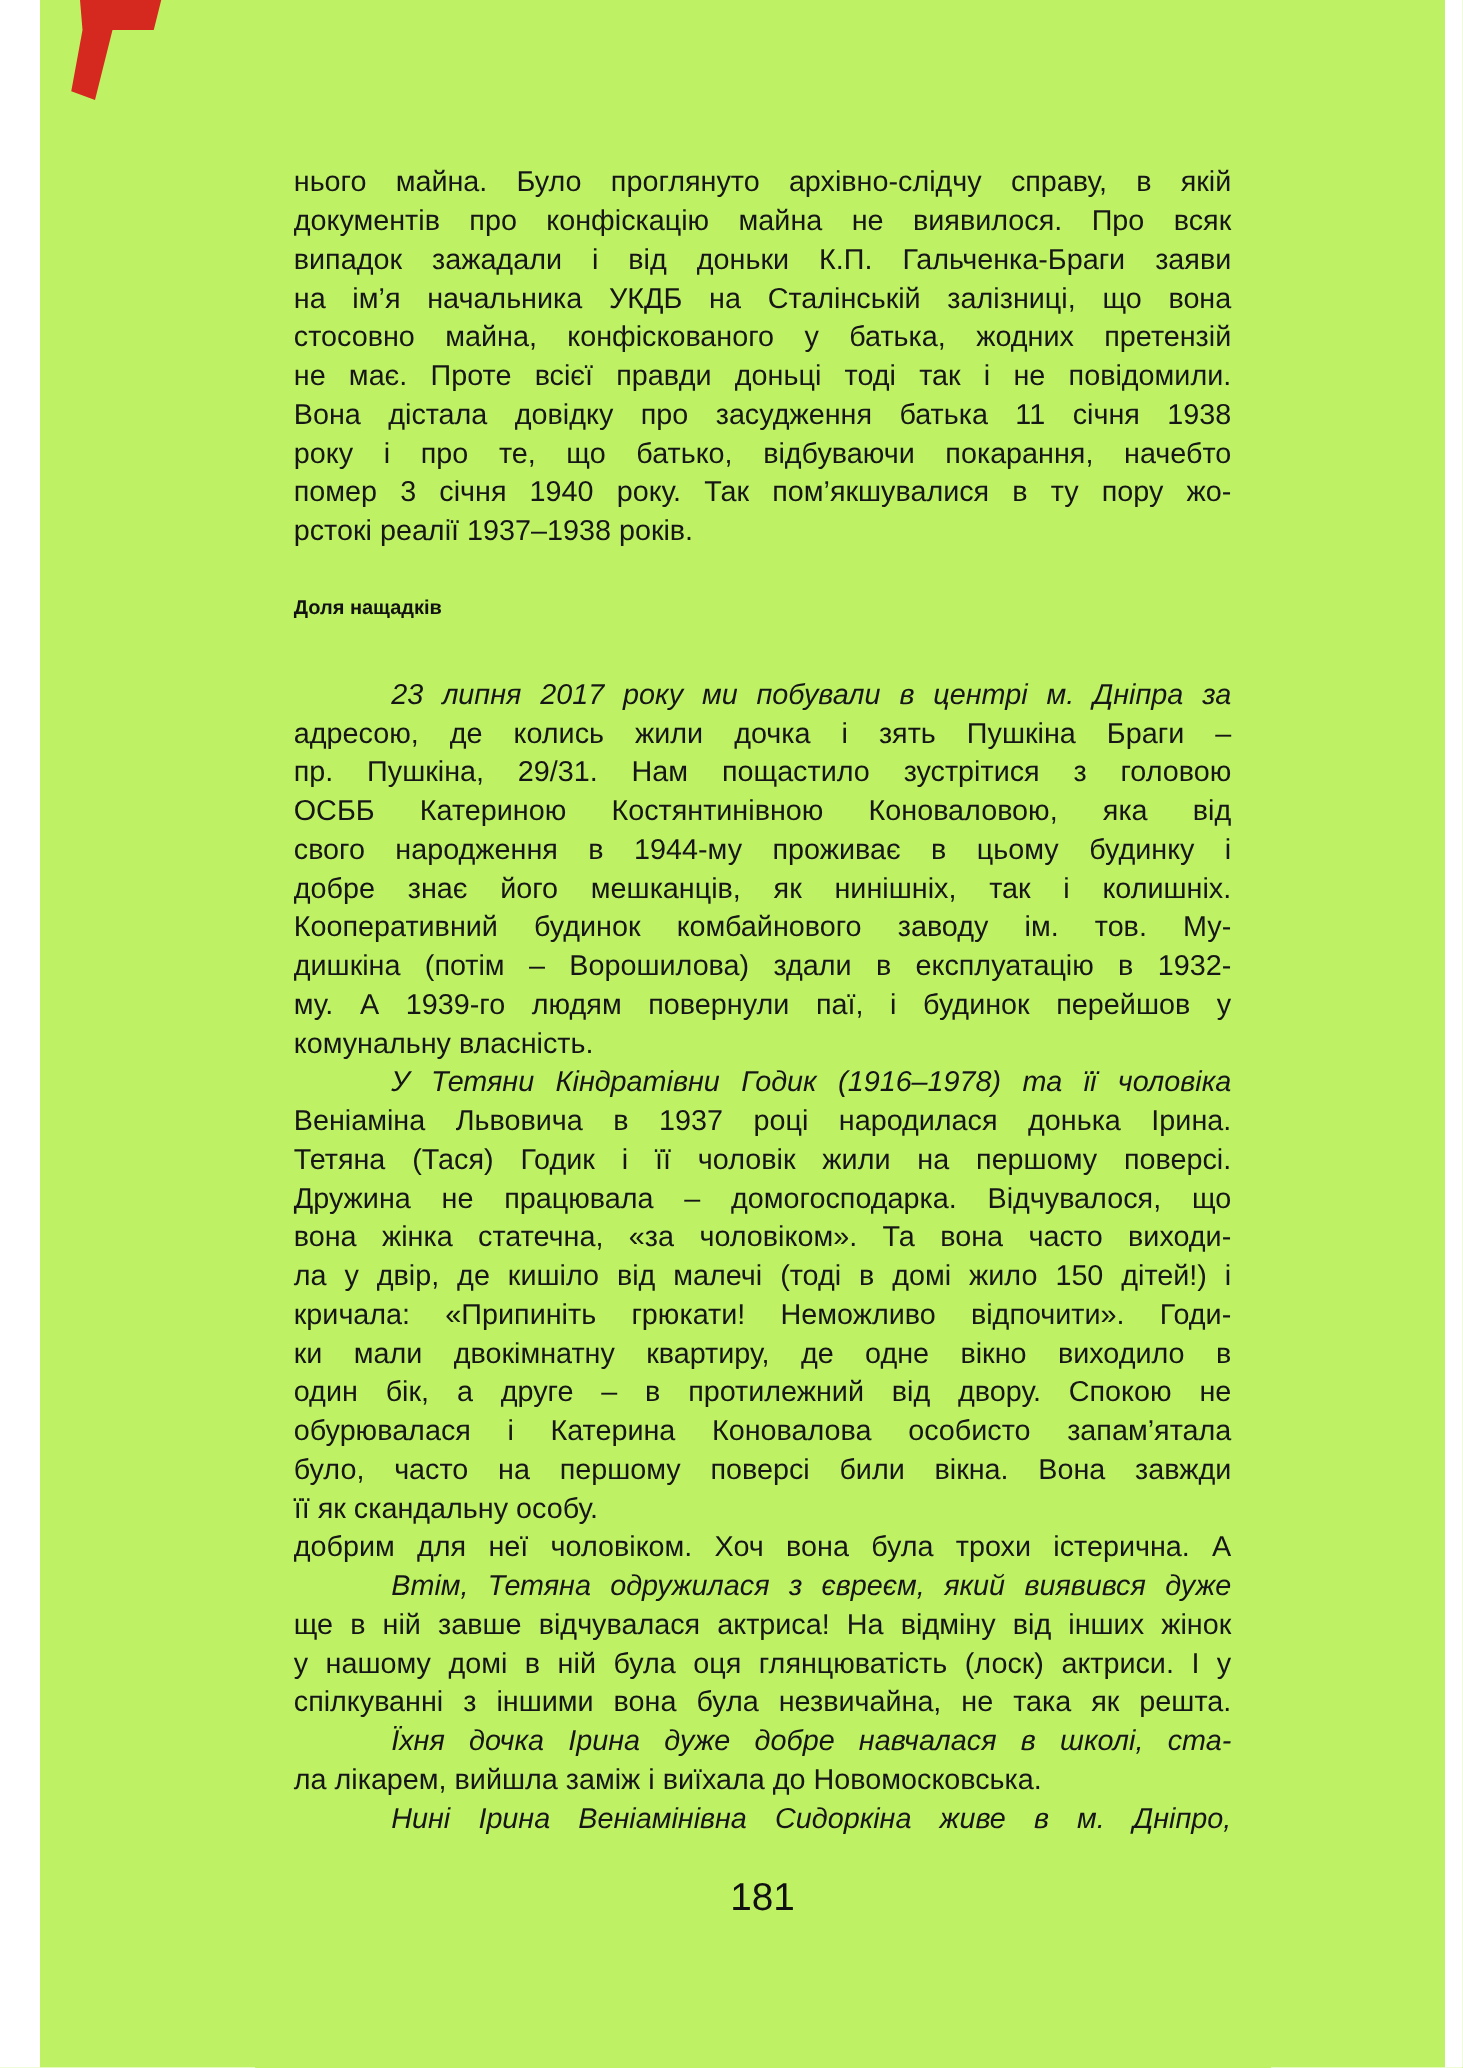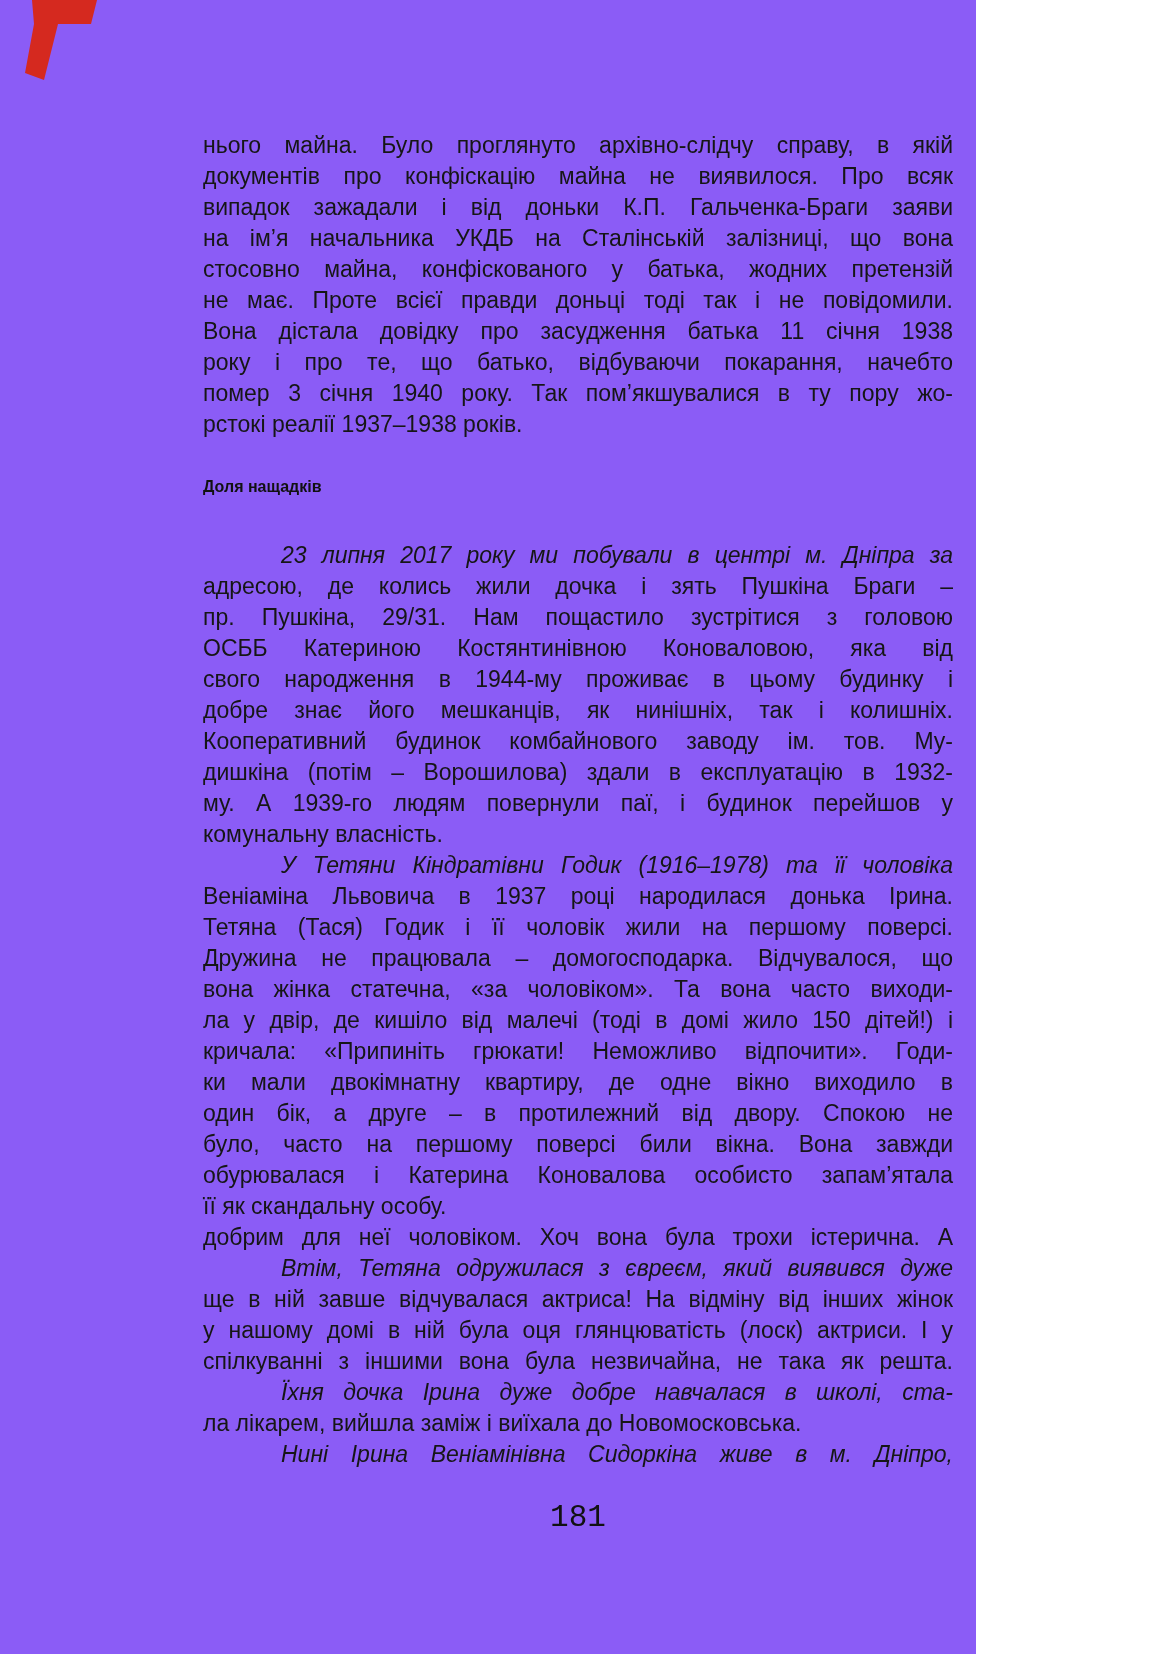--- a/index.html
+++ b/index.html
@@ -1,22 +1,23 @@
 <!DOCTYPE html>
 <html><head>
 <meta charset="utf-8">
 <style>
   html, body { margin: 0; padding: 0; background: #ffffff; }
   .page {
     position: relative;
-    width: 976px;
+    width: 1124px;
     height: 1654px;
-    background: #8b5cf6;
+    background: #bef264;
     overflow: hidden;
     font-family: "Liberation Sans", sans-serif;
+    margin-left: 32px;
   }
   .red-mark {
     position: absolute;
     left: 24px;
     top: 0;
     width: 78px;
     height: 84px;
   }
   .text-block {
     position: absolute;
@@ -45,21 +46,21 @@
     margin-top: 31px;
     margin-bottom: 38px;
     color: #111111;
   }
   .page-number {
     position: absolute;
     left: 203px;
     top: 1500px;
     width: 750px;
     text-align: center;
-    font-family: Liberation Mono, monospace;
+    font-family: Liberation Sans, sans-serif;
     font-size: 31px;
     color: #111111;
   }
 </style>
 </head>
 <body>
 
 <div class="page">
 
   <svg class="red-mark" viewBox="0 0 78 84" xmlns="http://www.w3.org/2000/svg">
@@ -95,22 +96,22 @@
       <div class="paragraph">
         <div class="line indent">У Тетяни Кіндратівни Годик (1916–1978) та її чоловіка</div>
         <div class="line">Веніаміна Львовича в 1937 році народилася донька Ірина.</div>
         <div class="line">Тетяна (Тася) Годик і її чоловік жили на першому поверсі.</div>
         <div class="line">Дружина не працювала – домогосподарка. Відчувалося, що</div>
         <div class="line">вона жінка статечна, «за чоловіком». Та вона часто виходи-</div>
         <div class="line">ла у двір, де кишіло від малечі (тоді в домі жило 150 дітей!) і</div>
         <div class="line">кричала: «Припиніть грюкати! Неможливо відпочити». Годи-</div>
         <div class="line">ки мали двокімнатну квартиру, де одне вікно виходило в</div>
         <div class="line">один бік, а друге – в протилежний від двору. Спокою не</div>
+        <div class="line">обурювалася і Катерина Коновалова особисто запам’ятала</div>
         <div class="line">було, часто на першому поверсі били вікна. Вона завжди</div>
-        <div class="line">обурювалася і Катерина Коновалова особисто запам’ятала</div>
         <div class="line last">її як скандальну особу.</div>
       </div>
       <div class="paragraph">
         <div class="line">добрим для неї чоловіком. Хоч вона була трохи істерична. А</div>
         <div class="line indent">Втім, Тетяна одружилася з євреєм, який виявився дуже</div>
         <div class="line">ще в ній завше відчувалася актриса! На відміну від інших жінок</div>
         <div class="line">у нашому домі в ній була оця глянцюватість (лоск) актриси. І у</div>
         <div class="line">спілкуванні з іншими вона була незвичайна, не така як решта.</div>
       </div>
       <div class="paragraph">

